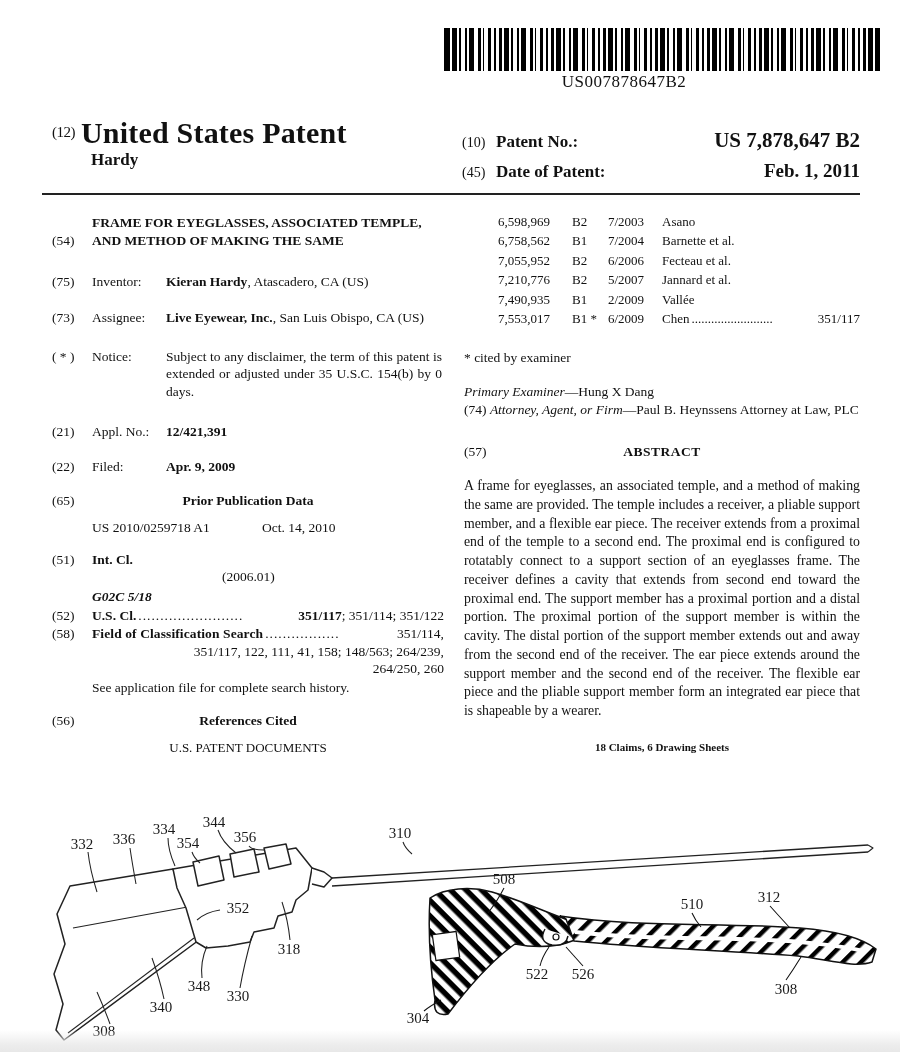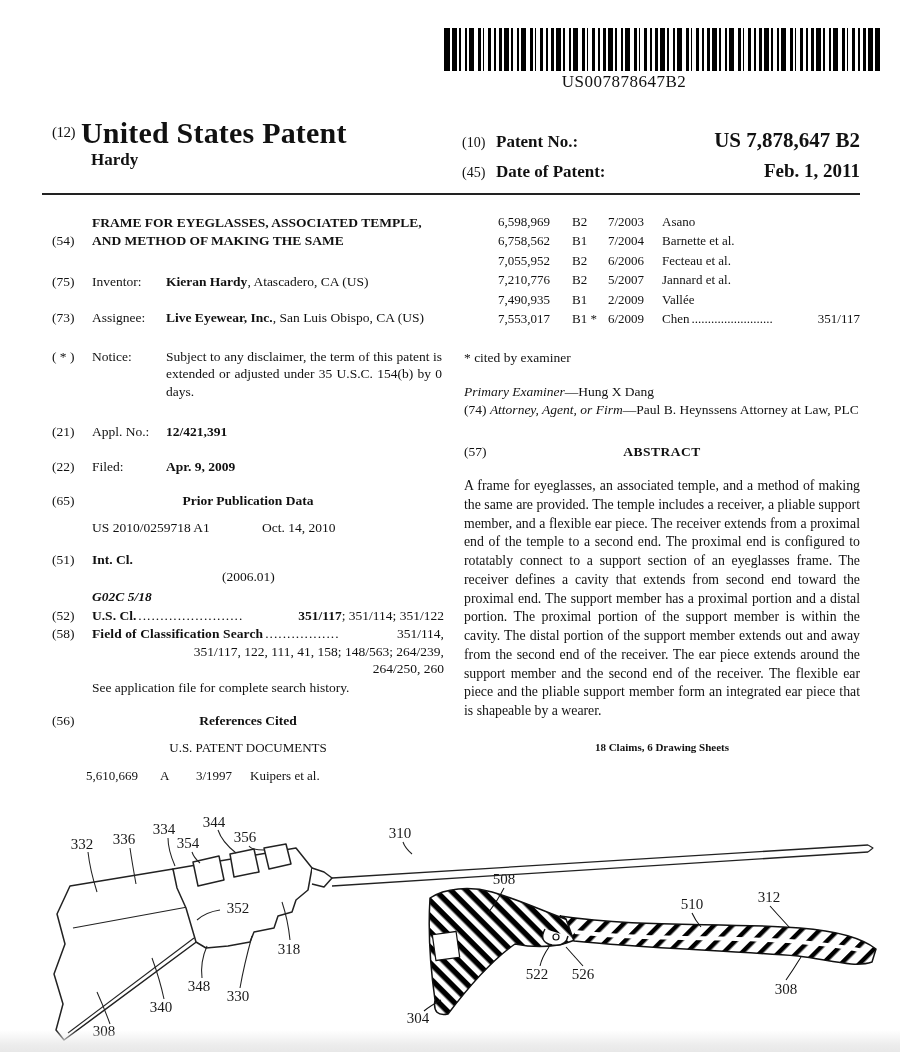--- a/index.html
+++ b/index.html
@@ -181,26 +181,20 @@
       </div>
       <div class="r-align">351/117, 122, 111, 41, 158;  148/563;  264/239,</div>
       <div class="r-align">264/250, 260</div>
       <div style="padding-left:40px;margin-top:1px;">See application file for complete search history.</div>
     </div>
 
     <div class="rel" style="margin-top:16px;">
       <span class="num-abs">(56)</span>
       <div class="center-head">References Cited</div>
       <div style="text-align:center;margin-top:10px;font-size:13px;">U.S. PATENT DOCUMENTS</div>
-      <div class="ref-row" style="margin-top:11px;font-size:13px;">
-        <span class="ref-no">5,610,669</span>
-        <span class="ref-kind">A</span>
-        <span class="ref-date">3/1997</span>
-        <span class="ref-name">Kuipers et al.</span>
-      </div>
     </div>
   </div>
 
   <div class="colR">
 
     <div style="font-size:13px;">
       <div class="ref-row">
         <span class="ref-no">6,598,969</span>
         <span class="ref-kind">B2</span>
         <span class="ref-date">7/2003</span>

